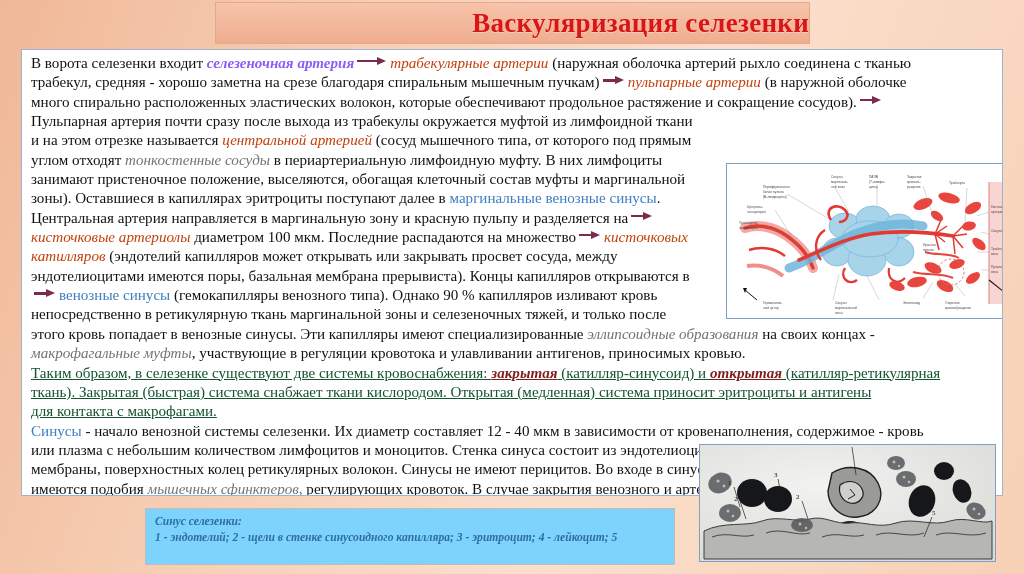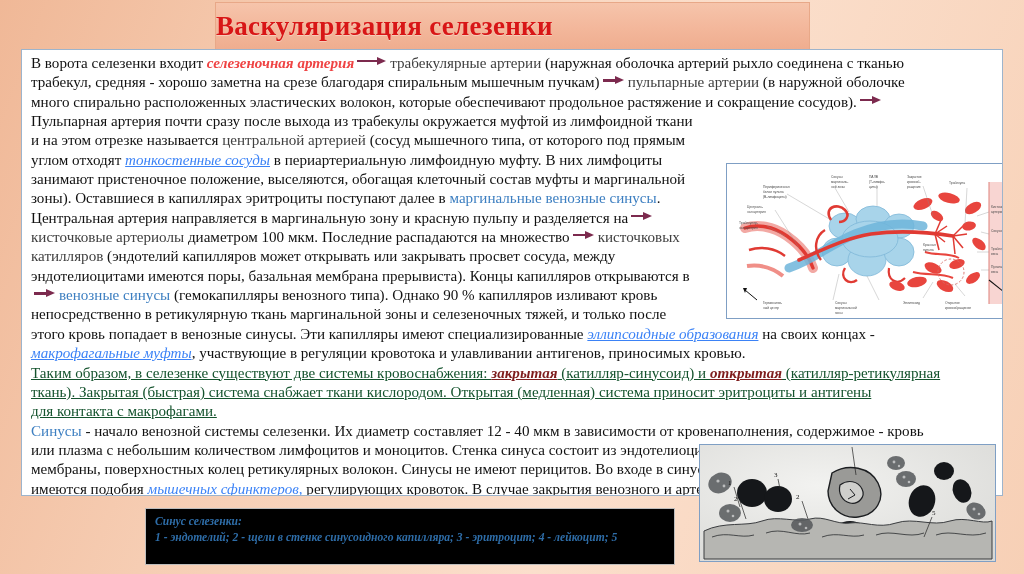--- a/index.html
+++ b/index.html
@@ -19,26 +19,26 @@
     width: 1024px;
     height: 574px;
   }
 
   
   #title-bar {
     position: absolute;
     left: 215px;
     top: 2px;
     width: 595px;
-    height: 48px;
+    height: 42px;
     background: linear-gradient(180deg, #f6c4ab 0%, #f3b79b 55%, #efad8f 100%);
     border: 1px solid #e8a888;
     display: flex;
     align-items: center;
-    justify-content: flex-start;
+    justify-content: flex-end;
     box-sizing: border-box;
   }
   #title-text {
     color: #d81616;
     font-size: 27px;
     font-weight: bold;
     letter-spacing: 0.3px;
     white-space: nowrap;
     text-shadow: 0 1px 0 rgba(255,255,255,0.35);
   }
@@ -65,26 +65,26 @@
     line-height: 19.35px;
     color: #111111;
     text-align: left;
   }
   #body-text p {
     margin: 0;
     padding: 0;
   }
 
   
-  .red-i  { color: #ef4444; font-style: italic; font-weight: bold; }
-  .red-i2 { color: #404040; }
+  .red-i  { color: #8b5cf6; font-style: italic; font-weight: bold; }
+  .red-i2 { color: #c2410c; font-style: italic; }
   .blue-i { color: #3d7fc1; }
   .green-u{ color: #14532d; text-decoration: underline; }
   .green-ub{ color: #7f1d1d; font-style: italic; font-weight: bold; text-decoration: underline; }
-  .und-i  { font-style: italic; text-decoration: underline; color: #3b82f6; }
+  .und-i  { font-style: italic; color: #737373; }
 
   .arrow {
     display: inline-block;
     position: relative;
     width: 30px;
     height: 9px;
     vertical-align: 2px;
     margin: 0 3px;
   }
   .arrow::before {
@@ -138,21 +138,21 @@
   .mnum { font-family: "Liberation Serif", serif; font-size: 7px; fill: #111; }
   .mlead { stroke: #222; stroke-width: 0.7; fill: none; }
 
   
   #caption-box {
     position: absolute;
     left: 145px;
     top: 508px;
     width: 530px;
     height: 57px;
-    background: #000000;
+    background: #7dd3fc;
     border: 1px solid #bdbdbd;
     box-sizing: border-box;
     padding: 5px 8px 0 9px;
   }
   #caption-box .cap-line {
     color: #2e6da8;
     font-style: italic;
     font-weight: bold;
     font-size: 11.6px;
     line-height: 15.5px;

